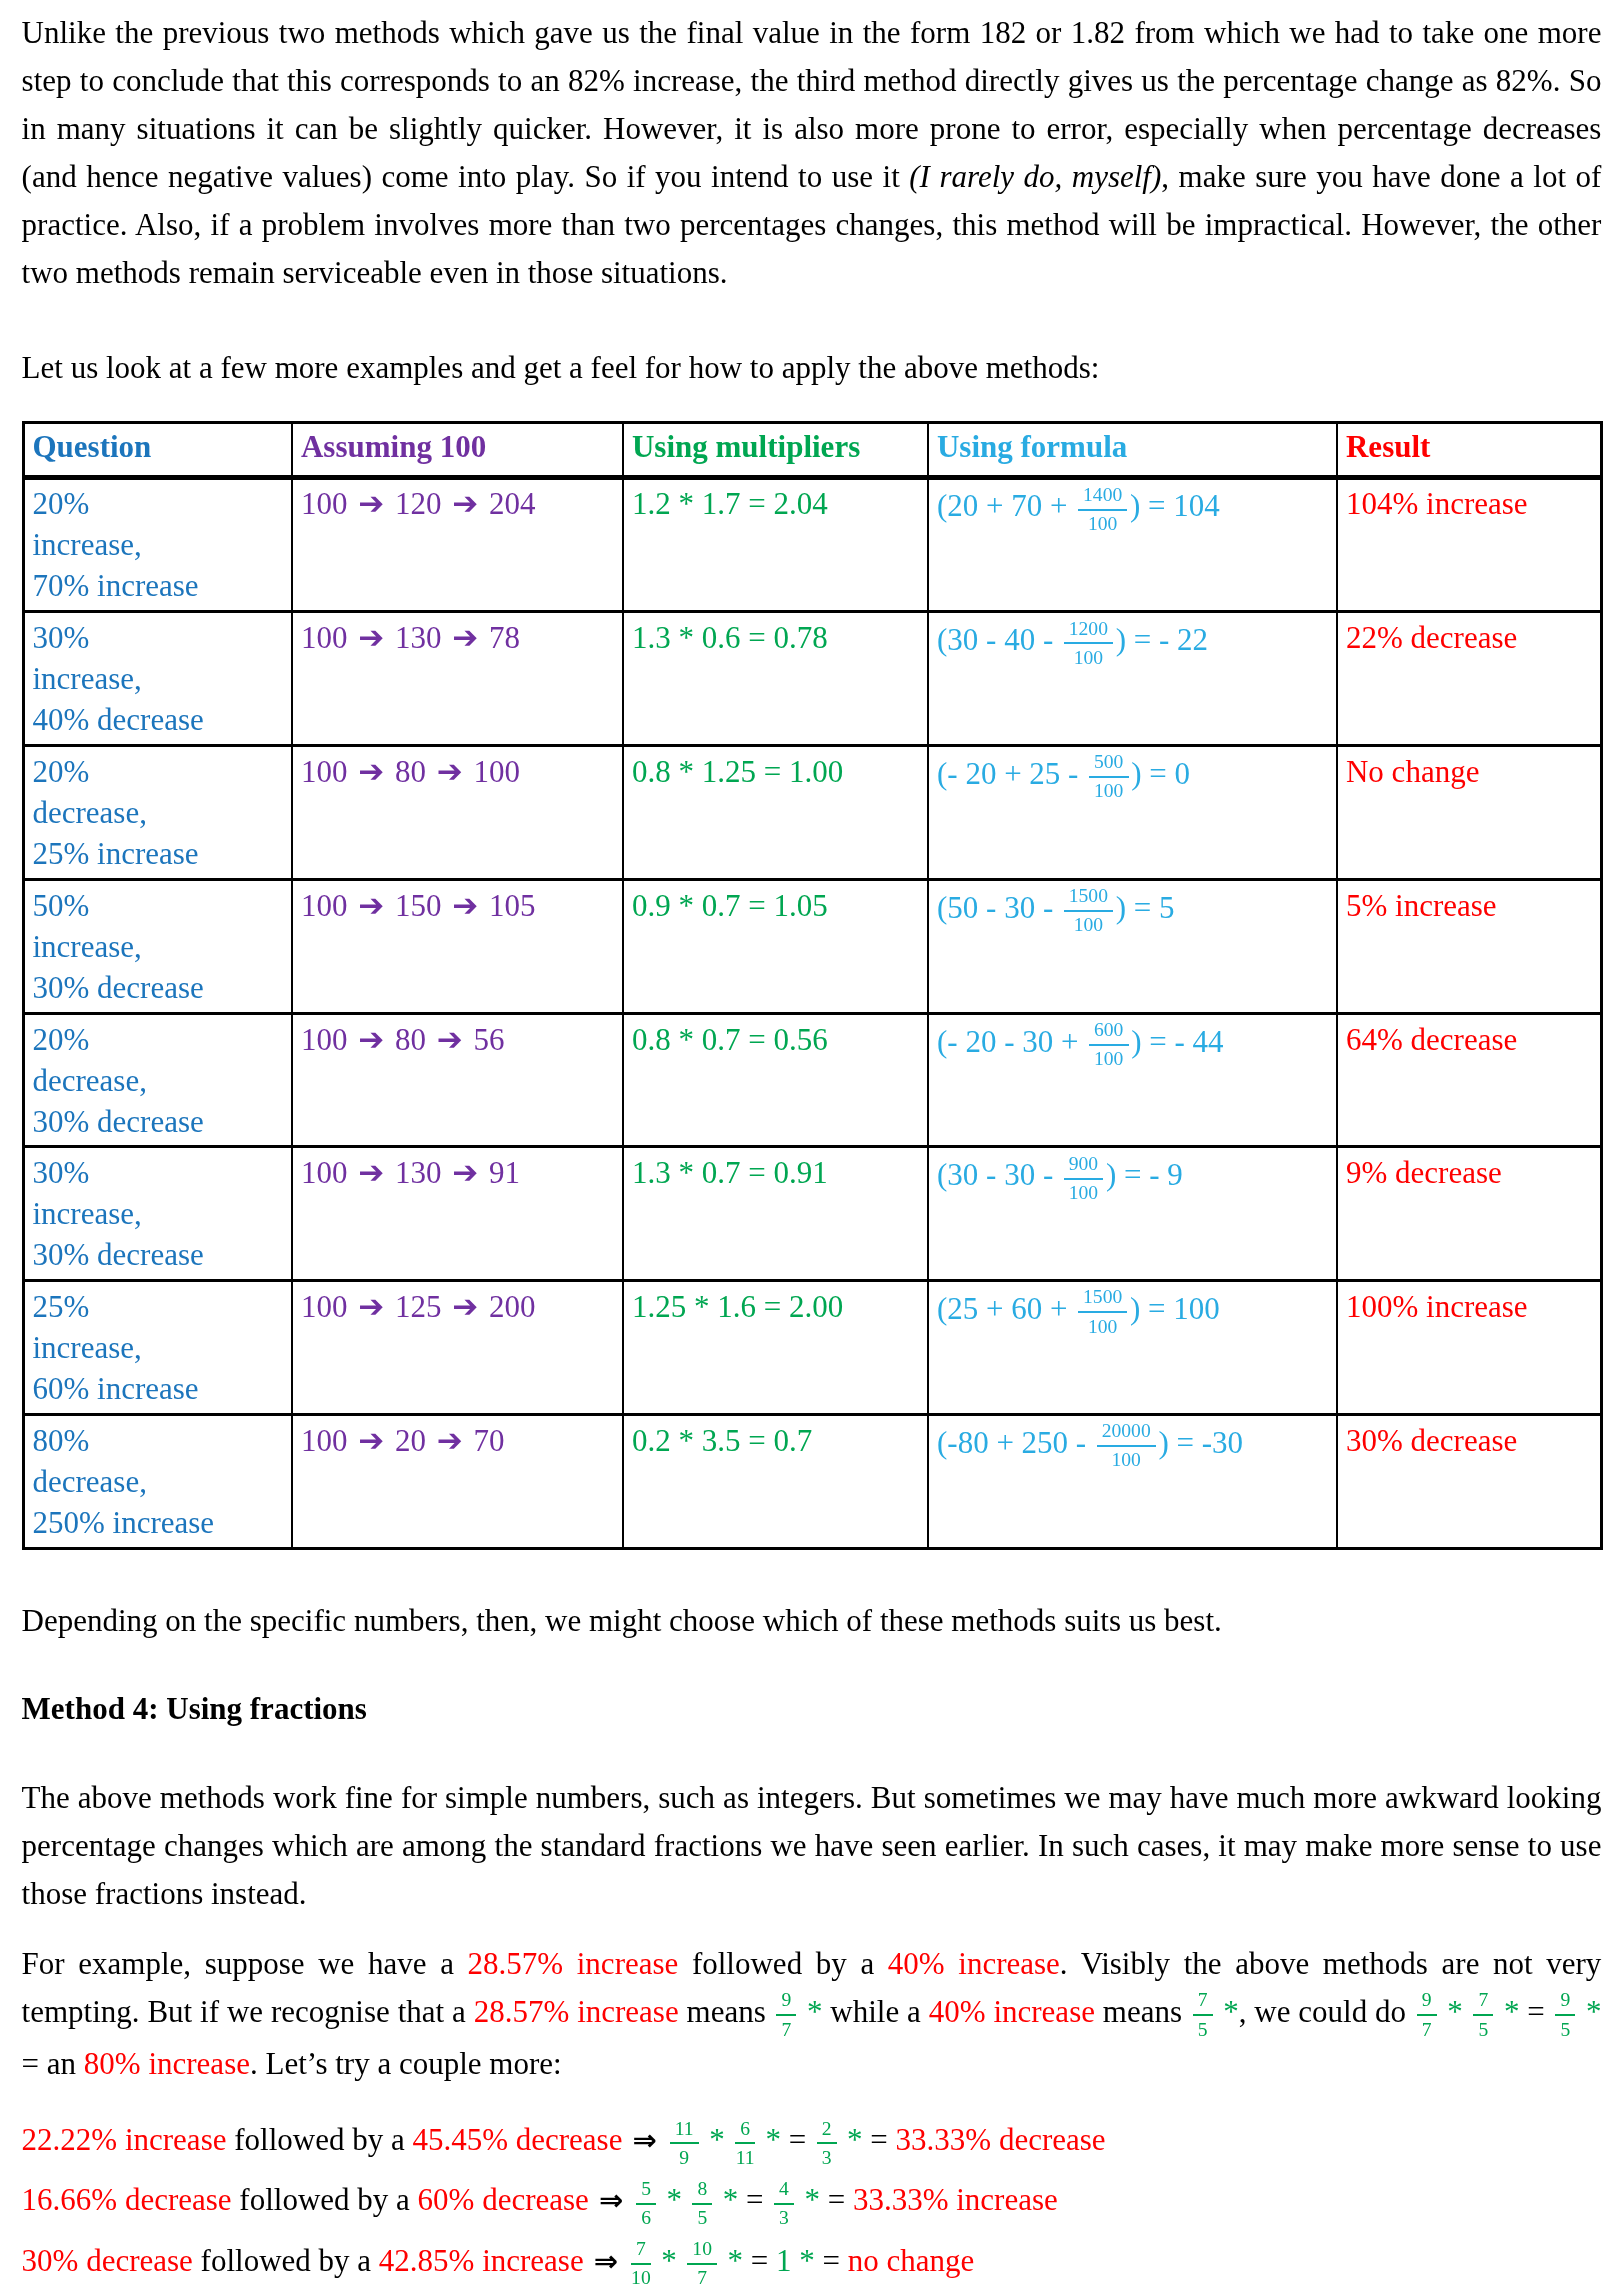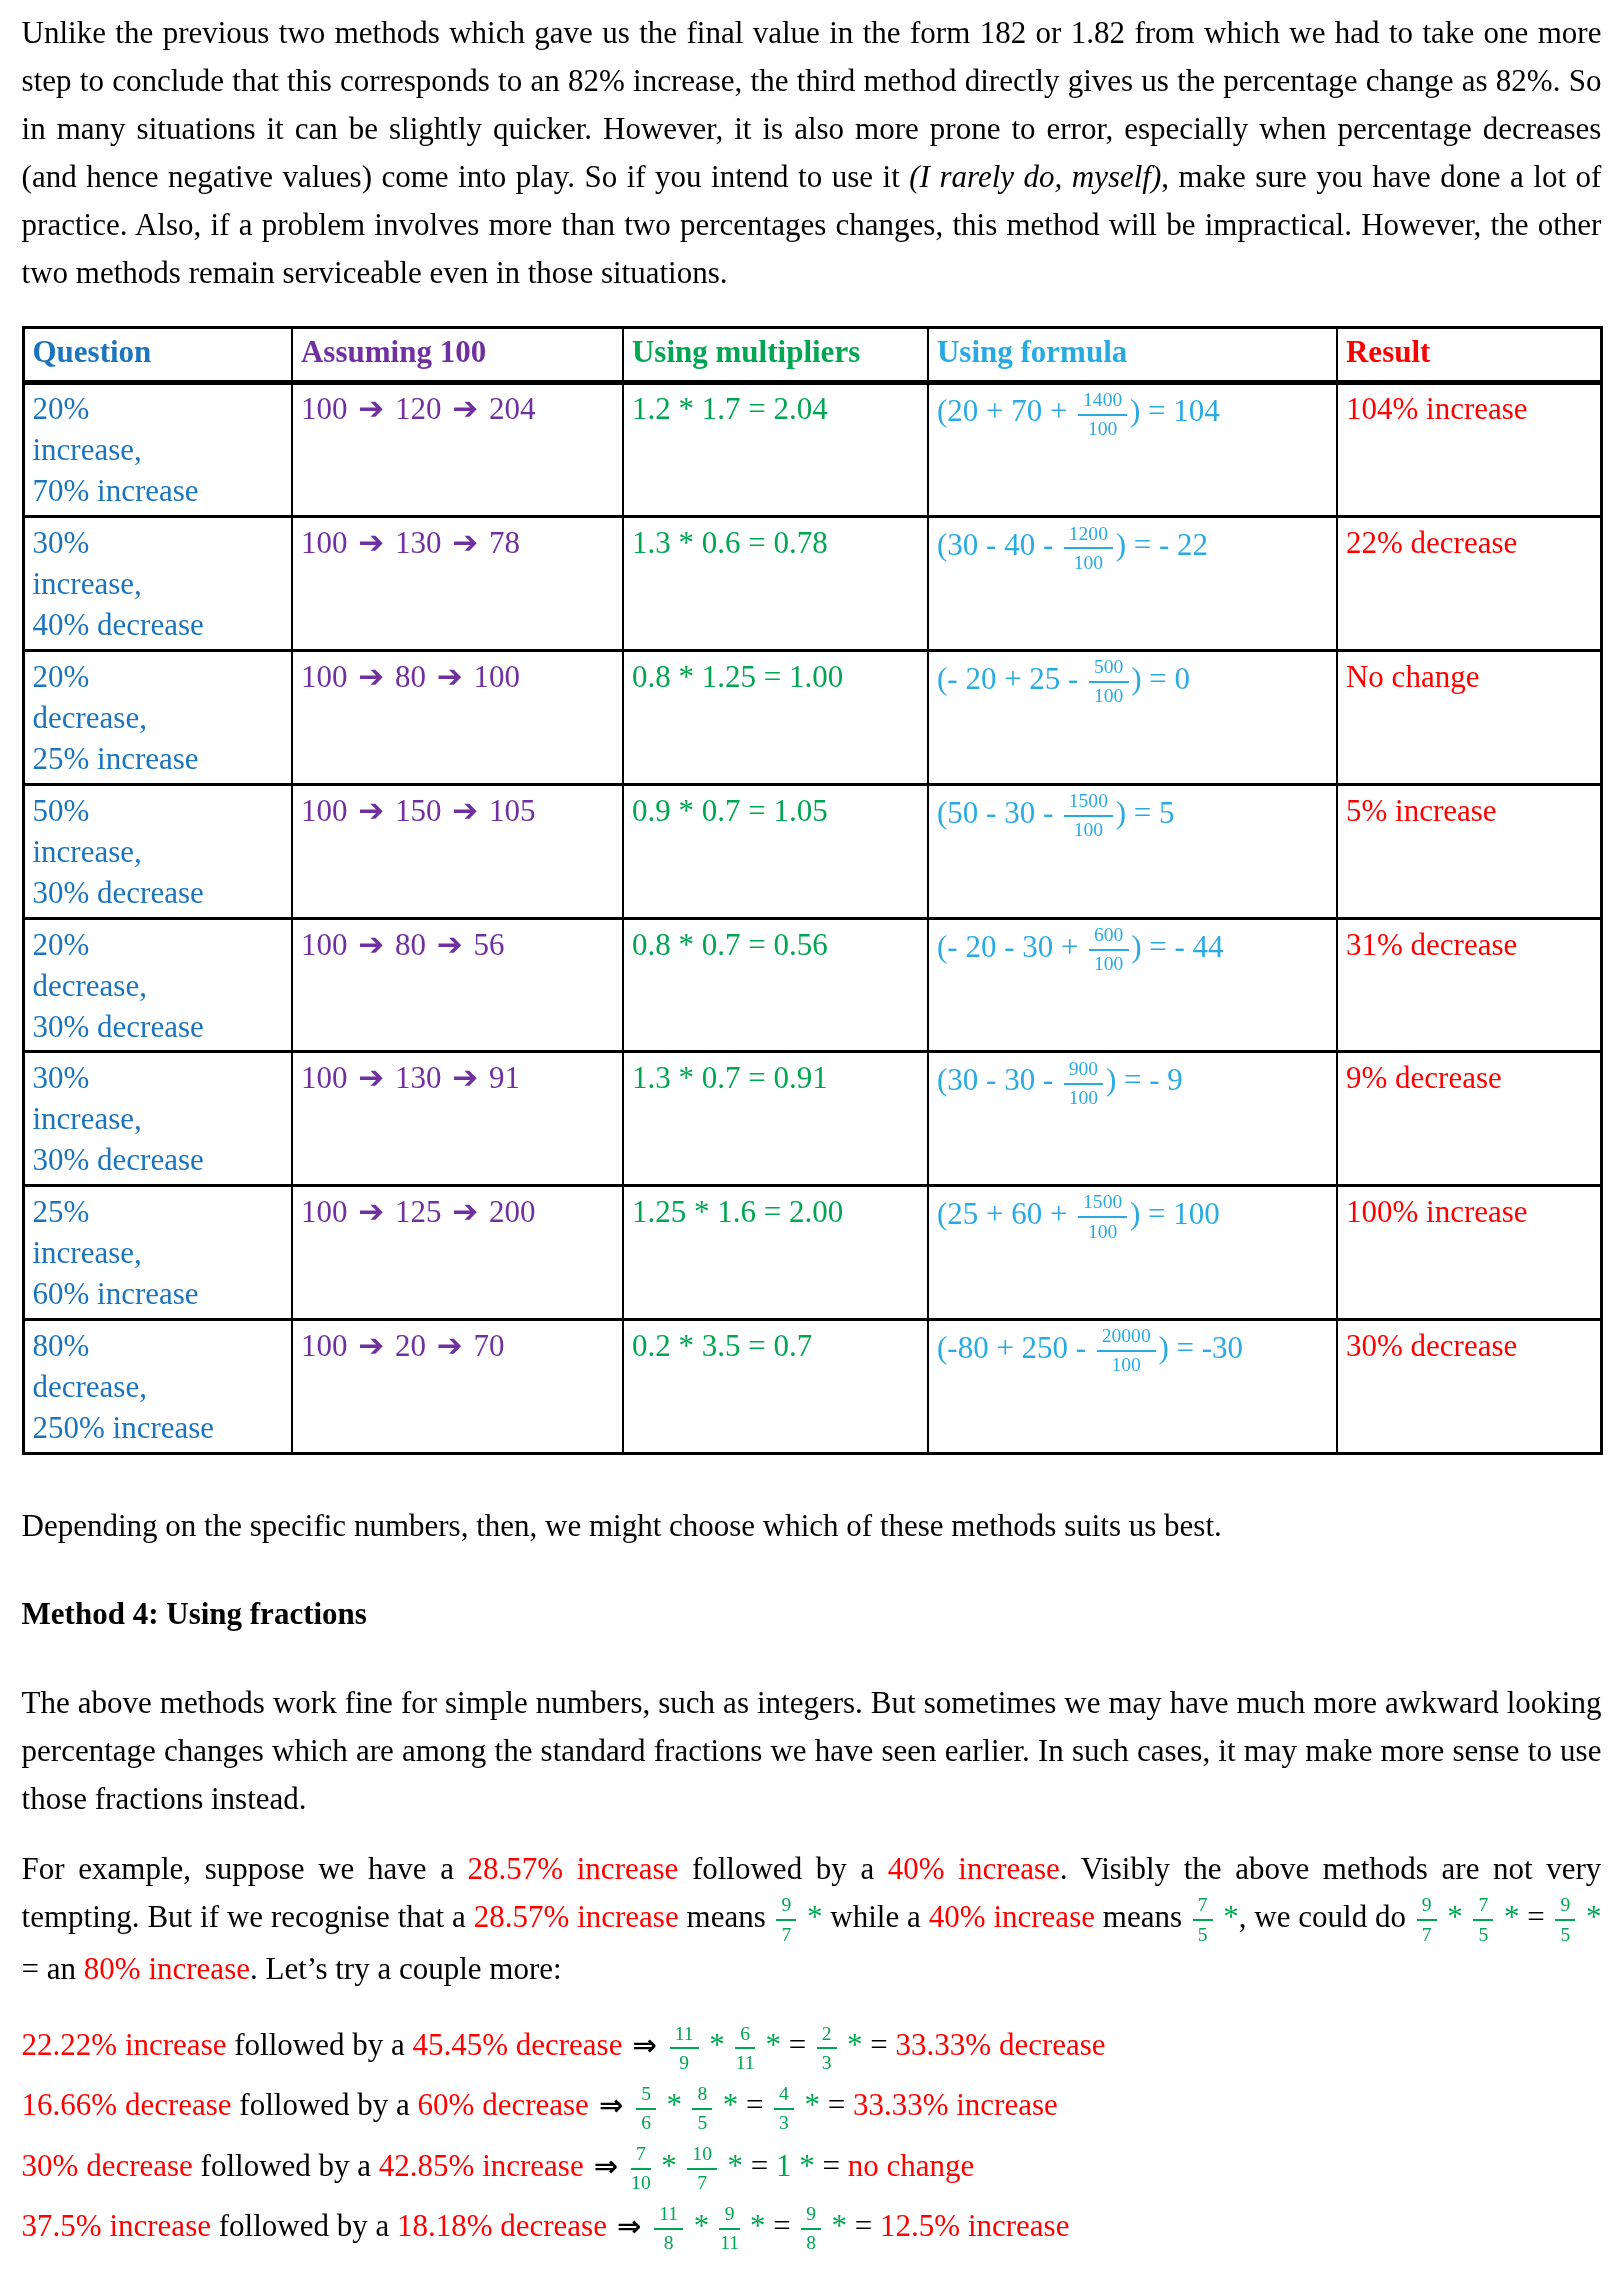--- a/index.html
+++ b/index.html
@@ -54,20 +54,21 @@
   .exline{line-height:42px;margin:9.2px 0;white-space:nowrap;}
   .imp{font-weight:bold;font-family:"DejaVu Sans",sans-serif;font-size:29px;}
 </style>
 </head>
 <body>
 
 <div class="page">
 
   <p class="body"><span class="c-black">Unlike the previous two methods which gave us the final value in the form 182 or 1.82 from which we had to take one more step to conclude that this corresponds to an 82% increase, the third method directly gives us the percentage change as 82%. So in many situations it can be slightly quicker. However, it is also more prone to error, especially when percentage decreases (and hence negative values) come into play. So if you intend to use it </span><span class="c-black it">(I rarely do, myself)</span><span class="c-black">, make sure you have done a lot of practice. Also, if a problem involves more than two percentages changes, this method will be impractical. However, the other two methods remain serviceable even in those situations.</span></p>
 
+  <p class="body plain sp-top">Let us look at a few more examples and get a feel for how to apply the above methods:</p>
 
   <table class="extable">
     <colgroup>
       <col style="width:269px">
         <col style="width:331px">
         <col style="width:305px">
         <col style="width:409px">
         <col style="width:264px">
     </colgroup>
     <thead>
@@ -136,21 +137,21 @@
           <td class="cell-q">
             <div class="qline1">
               <span>20%</span>
               <span>decrease,</span>
             </div>
             <div class="qline2">30% decrease</div>
           </td>
           <td class="cell-a"><span>100</span><span class="arrow"> ➔ </span><span>80</span><span class="arrow"> ➔ </span><span>56</span></td>
           <td class="cell-m">0.8 * 0.7 = 0.56</td>
           <td class="cell-f"><span class="c-cyan">(- 20 - 30 + </span><span class="frac c-cyan"><span class="fn">600</span><span class="fd">100</span></span><span class="c-cyan">) = - 44</span></td>
-          <td class="cell-r">31% decrease</td>
+          <td class="cell-r">64% decrease</td>
         </tr>
         <tr>
           <td class="cell-q">
             <div class="qline1">
               <span>30%</span>
               <span>increase,</span>
             </div>
             <div class="qline2">30% decrease</div>
           </td>
           <td class="cell-a"><span>100</span><span class="arrow"> ➔ </span><span>130</span><span class="arrow"> ➔ </span><span>91</span></td>

